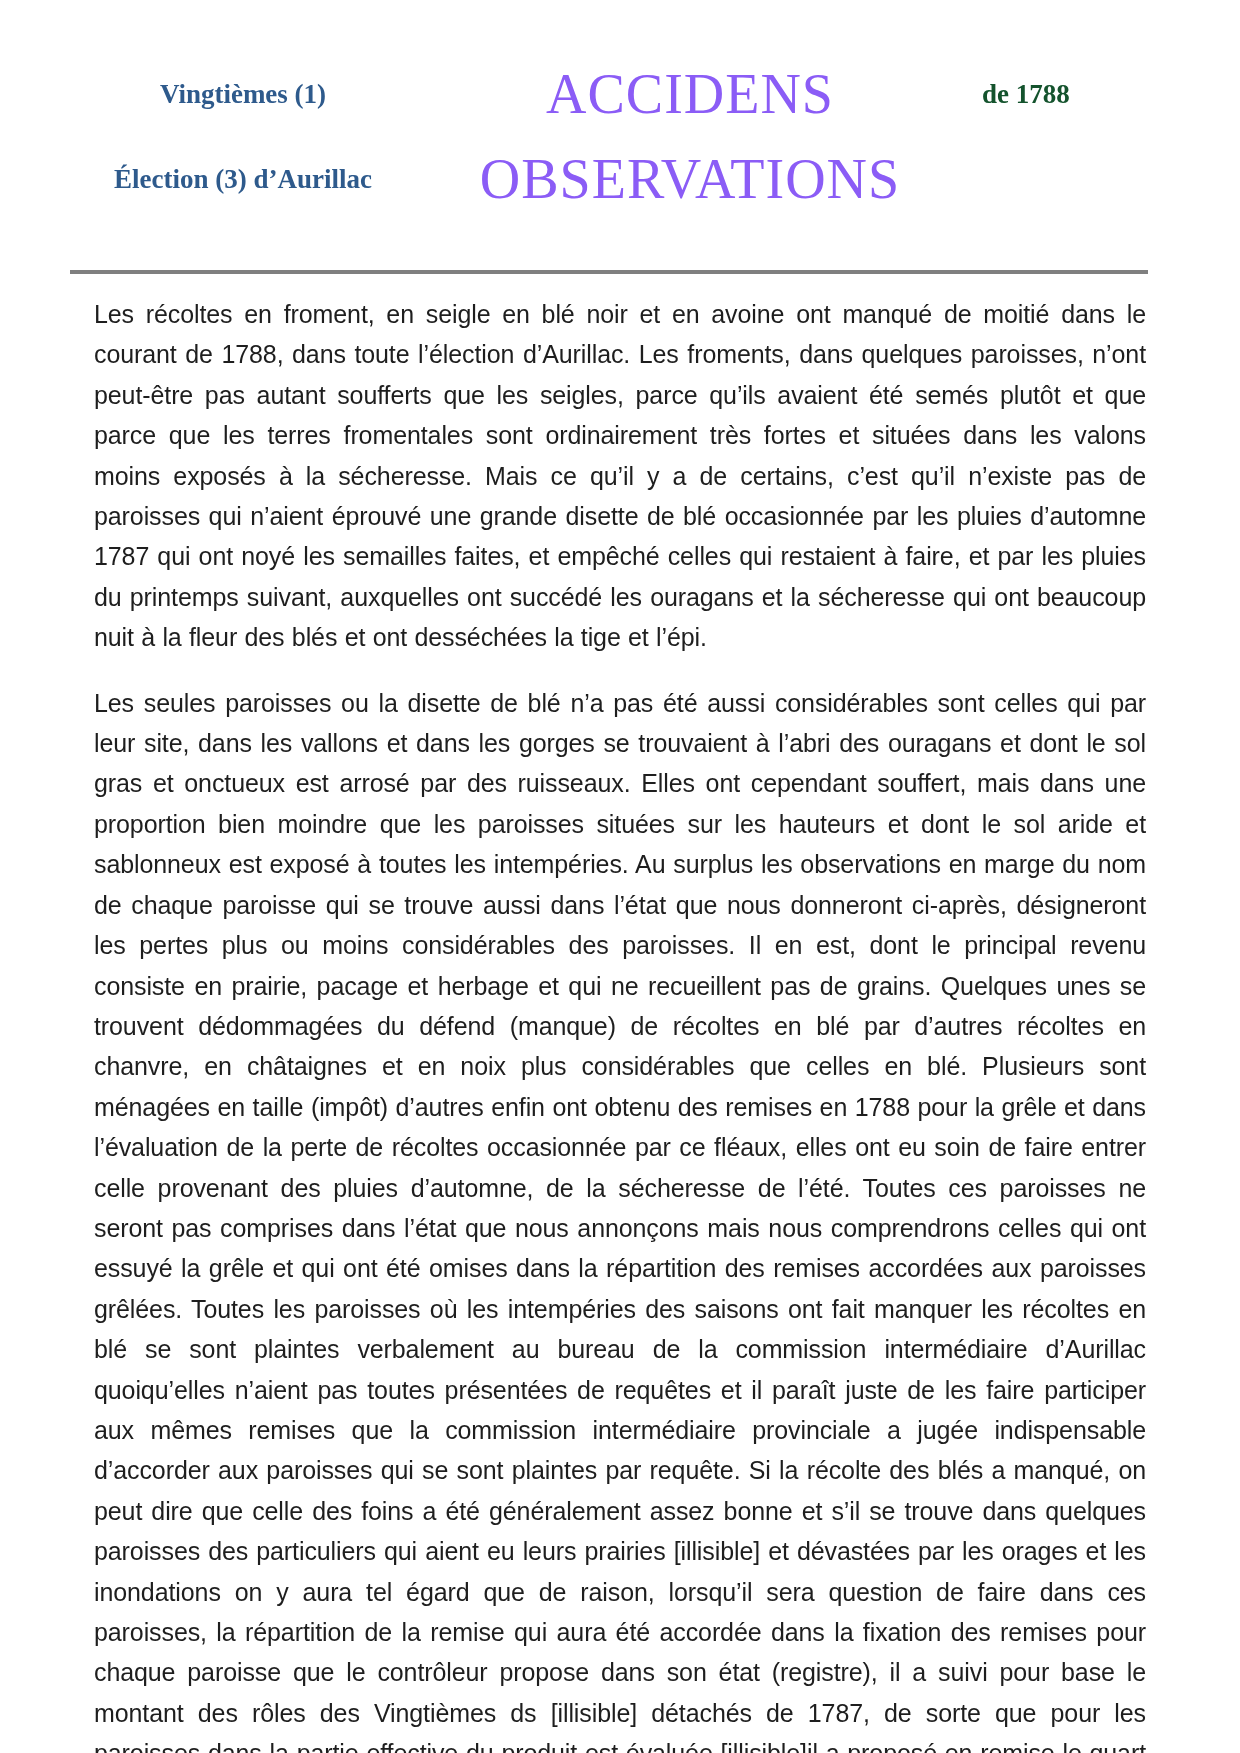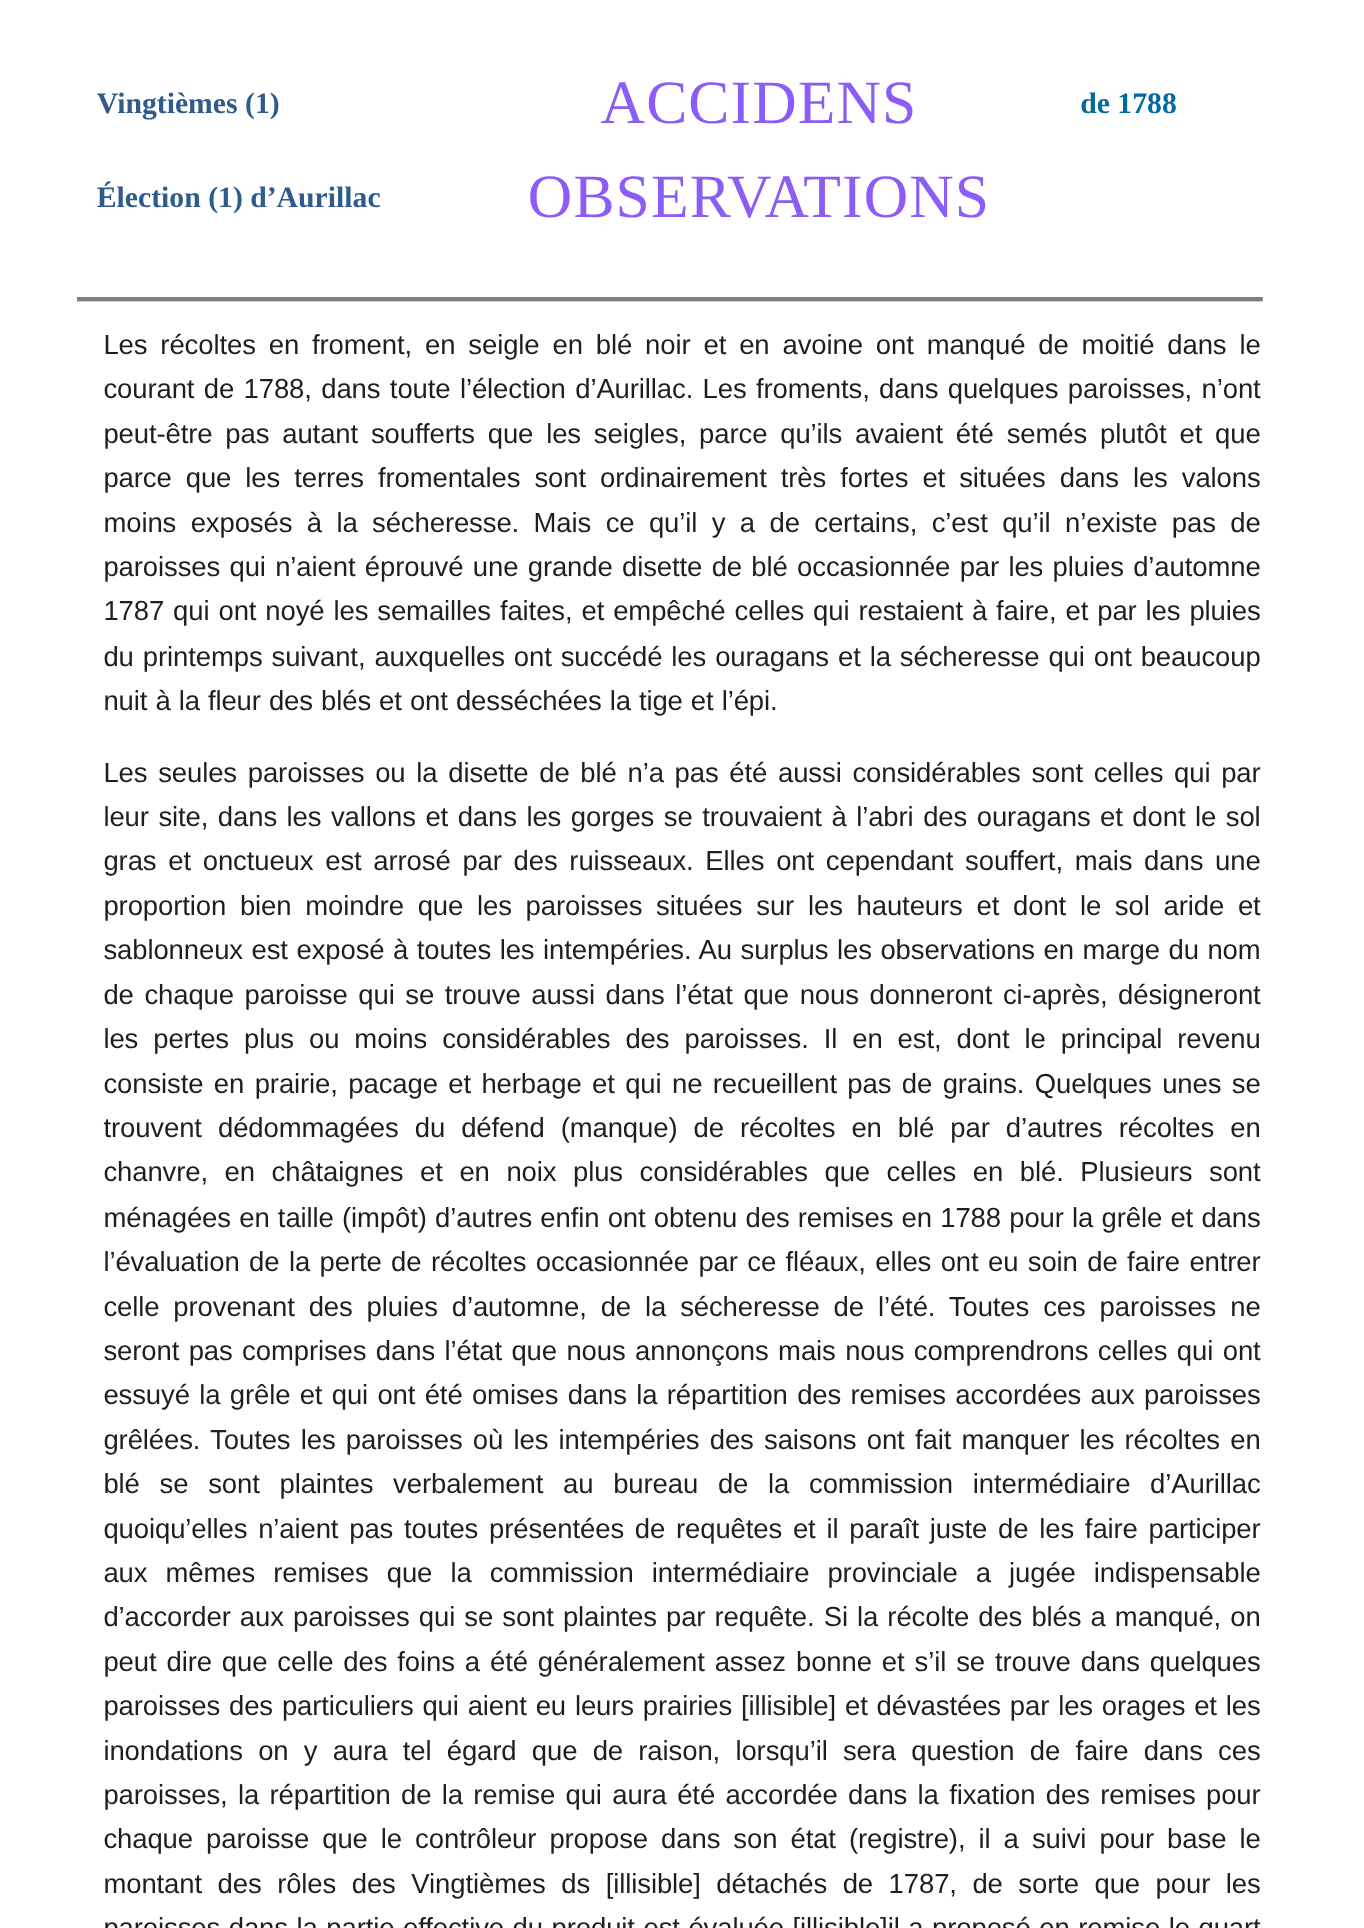--- a/index.html
+++ b/index.html
@@ -25,35 +25,36 @@
     align-items: center;
   }
   .header-row.row-1 { min-height: 72px; }
   .header-row.row-2 { min-height: 78px; margin-top: 10px; }
   .small-heading {
     font-family: "Liberation Serif", "DejaVu Serif", serif;
     font-weight: bold;
     font-size: 27px;
     color: #2E5A8C;
     white-space: nowrap;
+    text-align: center;
   }
   .big-title {
     font-family: "Liberation Serif", "DejaVu Serif", serif;
     font-weight: normal;
     font-size: 56px;
     color: #8b5cf6;
     text-align: center;
     white-space: nowrap;
     letter-spacing: 1px;
   }
   .date-heading {
     font-family: "Liberation Serif", "DejaVu Serif", serif;
     font-weight: bold;
     font-size: 27px;
-    color: #0369a1;
+    color: #14532d;
     text-align: left;
     white-space: nowrap;
   }
   
   .title-rule {
     margin: 52px 92px 0 70px;
     height: 4px;
     background: #7F7F7F;
     border: none;
   }
@@ -77,21 +78,21 @@
 <div class="page">
 
   <div class="header">
     <div class="header-row row-1">
       <div class="small-heading">Vingtièmes (1)</div>
       <div class="big-title">ACCIDENS</div>
       <div class="date-heading">de 1788</div>
     </div>
 
     <div class="header-row row-2">
-      <div class="small-heading">Élection (1) d’Aurillac</div>
+      <div class="small-heading">Élection (3) d’Aurillac</div>
       <div class="big-title">OBSERVATIONS</div>
       <div></div>
     </div>
   </div>
 
   <div class="title-rule"></div>
 
   <div class="body-text">
     <p>Les récoltes en froment, en seigle en blé noir et en avoine ont manqué de moitié dans le courant de 1788, dans toute l’élection d’Aurillac. Les froments, dans quelques paroisses, n’ont peut-être pas autant soufferts que les seigles, parce qu’ils avaient été semés plutôt et que parce que les terres fromentales sont ordinairement très fortes et situées dans les valons moins exposés à la sécheresse. Mais ce qu’il y a de certains, c’est qu’il n’existe pas de paroisses qui n’aient éprouvé une grande disette de blé occasionnée par les pluies d’automne 1787 qui ont noyé les semailles faites, et empêché celles qui restaient à faire, et par les pluies du printemps suivant, auxquelles ont succédé les ouragans et la sécheresse qui ont beaucoup nuit à la fleur des blés et ont desséchées la tige et l’épi.</p>
     <p>Les seules paroisses ou la disette de blé n’a pas été aussi considérables sont celles qui par leur site, dans les vallons et dans les gorges se trouvaient à l’abri des ouragans et dont le sol gras et onctueux est arrosé par des ruisseaux. Elles ont cependant souffert, mais dans une proportion bien moindre que les paroisses situées sur les hauteurs et dont le sol aride et sablonneux est exposé à toutes les intempéries. Au surplus les observations en marge du nom de chaque paroisse qui se trouve aussi dans l’état que nous donneront ci-après, désigneront les pertes plus ou moins considérables des paroisses. Il en est, dont le principal revenu consiste en prairie, pacage et herbage et qui ne recueillent pas de grains. Quelques unes se trouvent dédommagées du défend (manque) de récoltes en blé par d’autres récoltes en chanvre, en châtaignes et en noix plus considérables que celles en blé. Plusieurs sont ménagées en taille (impôt) d’autres enfin ont obtenu des remises en 1788 pour la grêle et dans l’évaluation de la perte de récoltes occasionnée par ce fléaux, elles ont eu soin de faire entrer celle provenant des pluies d’automne, de la sécheresse de l’été. Toutes ces paroisses ne seront pas comprises dans l’état que nous annonçons mais nous comprendrons celles qui ont essuyé la grêle et qui ont été omises dans la répartition des remises accordées aux paroisses grêlées. Toutes les paroisses où les intempéries des saisons ont fait manquer les récoltes en blé se sont plaintes verbalement au bureau de la commission intermédiaire d’Aurillac quoiqu’elles n’aient pas toutes présentées de requêtes et il paraît juste de les faire participer aux mêmes remises que la commission intermédiaire provinciale a jugée indispensable d’accorder aux paroisses qui se sont plaintes par requête. Si la récolte des blés a manqué, on peut dire que celle des foins a été généralement assez bonne et s’il se trouve dans quelques paroisses des particuliers qui aient eu leurs prairies [illisible] et dévastées par les orages et les inondations on y aura tel égard que de raison, lorsqu’il sera question de faire dans ces paroisses, la répartition de la remise qui aura été accordée dans la fixation des remises pour chaque paroisse que le contrôleur propose dans son état (registre), il a suivi pour base le montant des rôles des Vingtièmes ds [illisible] détachés de 1787, de sorte que pour les paroisses dans la partie effective du produit est évaluée [illisible]il a proposé en remise le quart de l’imposition des héritages détachés des dites paroisses sans y comprendre le montant de l’imposition du rôle des seigneuries et des domaines et cela, le contrôleur s’est confirmé aux vues de MM. De la commission intermédiaire provinciale qui désire que les remises soient principalement applicable aux pauvres contribuables et personne n’ignore que ceux imposées au rôles des seigneuries et domaines sont ordinairement très aisés et que d’ailleurs étant dans l’usage d’affermer et de ne pas faire de remise à leurs fermiers pour cause de grêle, gelée ou sécheresse.</p>

